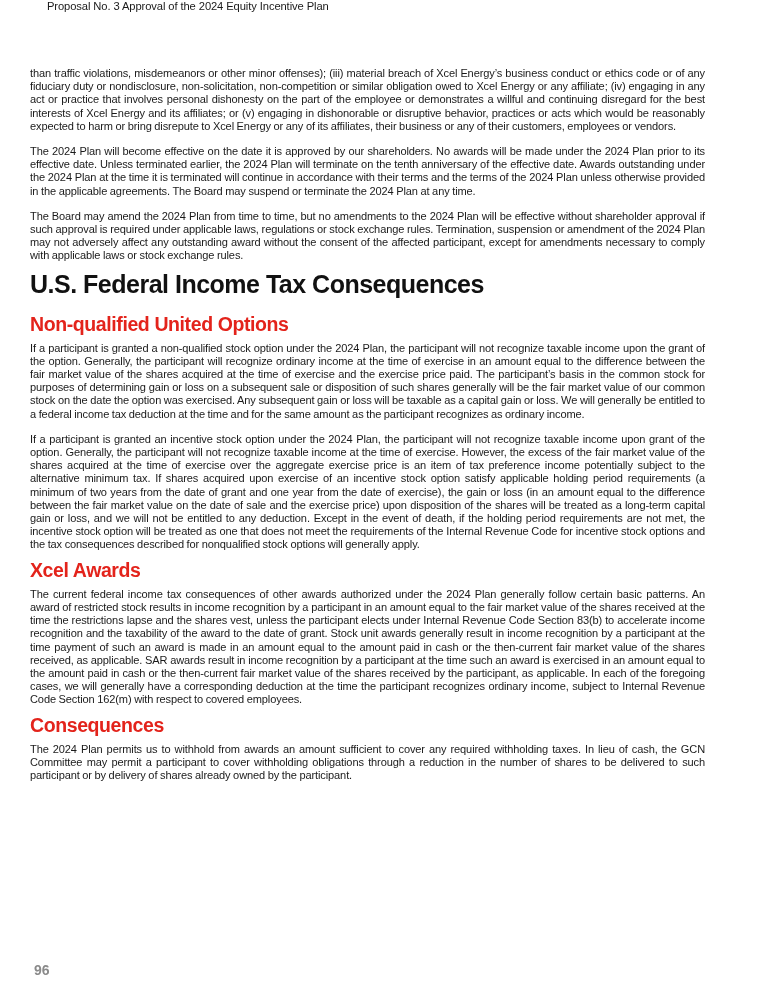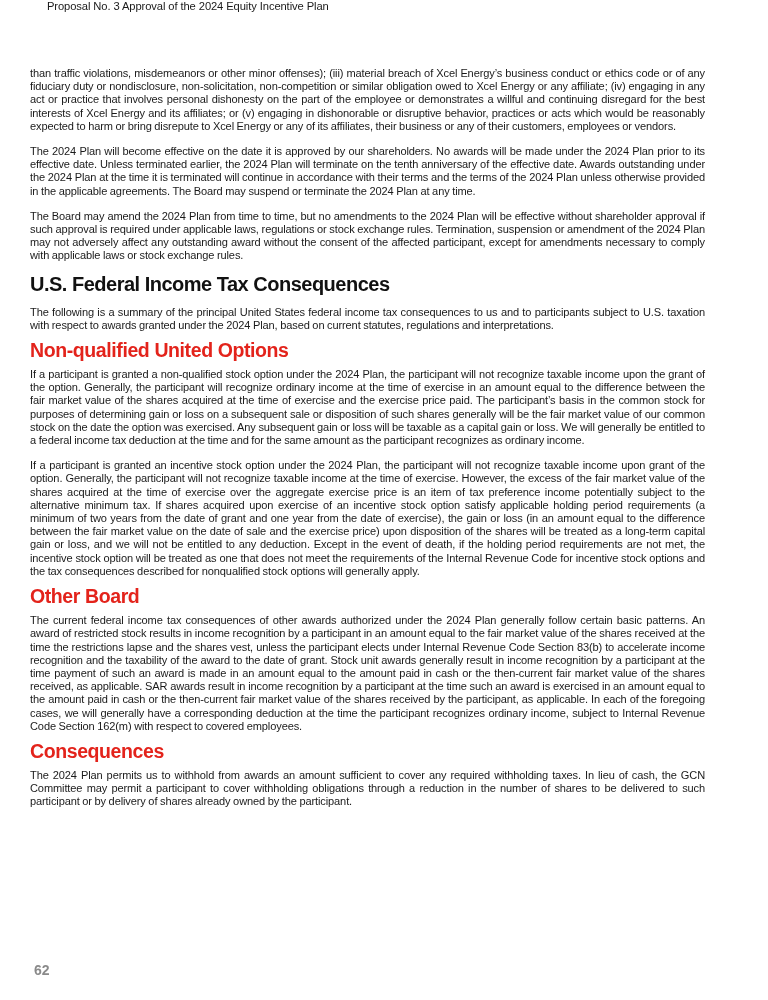--- a/index.html
+++ b/index.html
@@ -42,21 +42,21 @@
     h2.sub {
       margin: 0;
       font-size: 19.5px;
       line-height: 24px;
       font-weight: bold;
       color: #e3231b;
       letter-spacing: -0.4px;
     }
     h1.main {
       margin: 0;
-      font-size: 20px;
+      font-size: 25px;
       line-height: 30px;
       font-weight: bold;
       color: #111111;
       letter-spacing: -0.5px;
     }
     .gap-after-para { height: 6px; }
     .gap-after-head { height: 6px; }
     .gap-after-main { height: 7px; }
     .page-number {
       position: absolute;
@@ -79,35 +79,34 @@
   <div class="gap-after-head"></div>
   <p class="body">The 2024 Plan will become effective on the date it is approved by our shareholders. No awards will be made under the 2024 Plan prior to its effective date. Unless terminated earlier, the 2024 Plan will terminate on the tenth anniversary of the effective date. Awards outstanding under the 2024 Plan at the time it is terminated will continue in accordance with their terms and the terms of the 2024 Plan unless otherwise provided in the applicable agreements. The Board may suspend or terminate the 2024 Plan at any time.</p>
   <div class="gap-after-para"></div>
 
   <div class="gap-after-head"></div>
   <p class="body">The Board may amend the 2024 Plan from time to time, but no amendments to the 2024 Plan will be effective without shareholder approval if such approval is required under applicable laws, regulations or stock exchange rules. Termination, suspension or amendment of the 2024 Plan may not adversely affect any outstanding award without the consent of the affected participant, except for amendments necessary to comply with applicable laws or stock exchange rules.</p>
   <div class="gap-after-para"></div>
 
   <h1 class="main">U.S. Federal Income Tax Consequences</h1>
   <div class="gap-after-main"></div>
-  <p class="body">The following is a summary of the principal United States federal income tax consequences to us and to participants subject to U.S. taxation with respect to awards granted under the 2024 Plan, based on current statutes, regulations and interpretations.</p>
   <div class="gap-after-para"></div>
 
   <h2 class="sub">Non-qualified United Options</h2>
   <div class="gap-after-head"></div>
   <p class="body">If a participant is granted a non-qualified stock option under the 2024 Plan, the participant will not recognize taxable income upon the grant of the option. Generally, the participant will recognize ordinary income at the time of exercise in an amount equal to the difference between the fair market value of the shares acquired at the time of exercise and the exercise price paid. The participant’s basis in the common stock for purposes of determining gain or loss on a subsequent sale or disposition of such shares generally will be the fair market value of our common stock on the date the option was exercised. Any subsequent gain or loss will be taxable as a capital gain or loss. We will generally be entitled to a federal income tax deduction at the time and for the same amount as the participant recognizes as ordinary income.</p>
   <div class="gap-after-para"></div>
 
   <div class="gap-after-head"></div>
   <p class="body">If a participant is granted an incentive stock option under the 2024 Plan, the participant will not recognize taxable income upon grant of the option. Generally, the participant will not recognize taxable income at the time of exercise. However, the excess of the fair market value of the shares acquired at the time of exercise over the aggregate exercise price is an item of tax preference income potentially subject to the alternative minimum tax. If shares acquired upon exercise of an incentive stock option satisfy applicable holding period requirements (a minimum of two years from the date of grant and one year from the date of exercise), the gain or loss (in an amount equal to the difference between the fair market value on the date of sale and the exercise price) upon disposition of the shares will be treated as a long-term capital gain or loss, and we will not be entitled to any deduction. Except in the event of death, if the holding period requirements are not met, the incentive stock option will be treated as one that does not meet the requirements of the Internal Revenue Code for incentive stock options and the tax consequences described for nonqualified stock options will generally apply.</p>
   <div class="gap-after-para"></div>
 
-  <h2 class="sub">Other Board</h2>
+  <h2 class="sub">Xcel Awards</h2>
   <div class="gap-after-head"></div>
   <p class="body">The current federal income tax consequences of other awards authorized under the 2024 Plan generally follow certain basic patterns. An award of restricted stock results in income recognition by a participant in an amount equal to the fair market value of the shares received at the time the restrictions lapse and the shares vest, unless the participant elects under Internal Revenue Code Section 83(b) to accelerate income recognition and the taxability of the award to the date of grant. Stock unit awards generally result in income recognition by a participant at the time payment of such an award is made in an amount equal to the amount paid in cash or the then-current fair market value of the shares received, as applicable. SAR awards result in income recognition by a participant at the time such an award is exercised in an amount equal to the amount paid in cash or the then-current fair market value of the shares received by the participant, as applicable. In each of the foregoing cases, we will generally have a corresponding deduction at the time the participant recognizes ordinary income, subject to Internal Revenue Code Section 162(m) with respect to covered employees.</p>
   <div class="gap-after-para"></div>
 
   <h2 class="sub">Consequences</h2>
   <div class="gap-after-head"></div>
   <p class="body">The 2024 Plan permits us to withhold from awards an amount sufficient to cover any required withholding taxes. In lieu of cash, the GCN Committee may permit a participant to cover withholding obligations through a reduction in the number of shares to be delivered to such participant or by delivery of shares already owned by the participant.</p>
 </div>
 
-<div class="page-number">62</div>
+<div class="page-number">96</div>
 
 </body></html>

